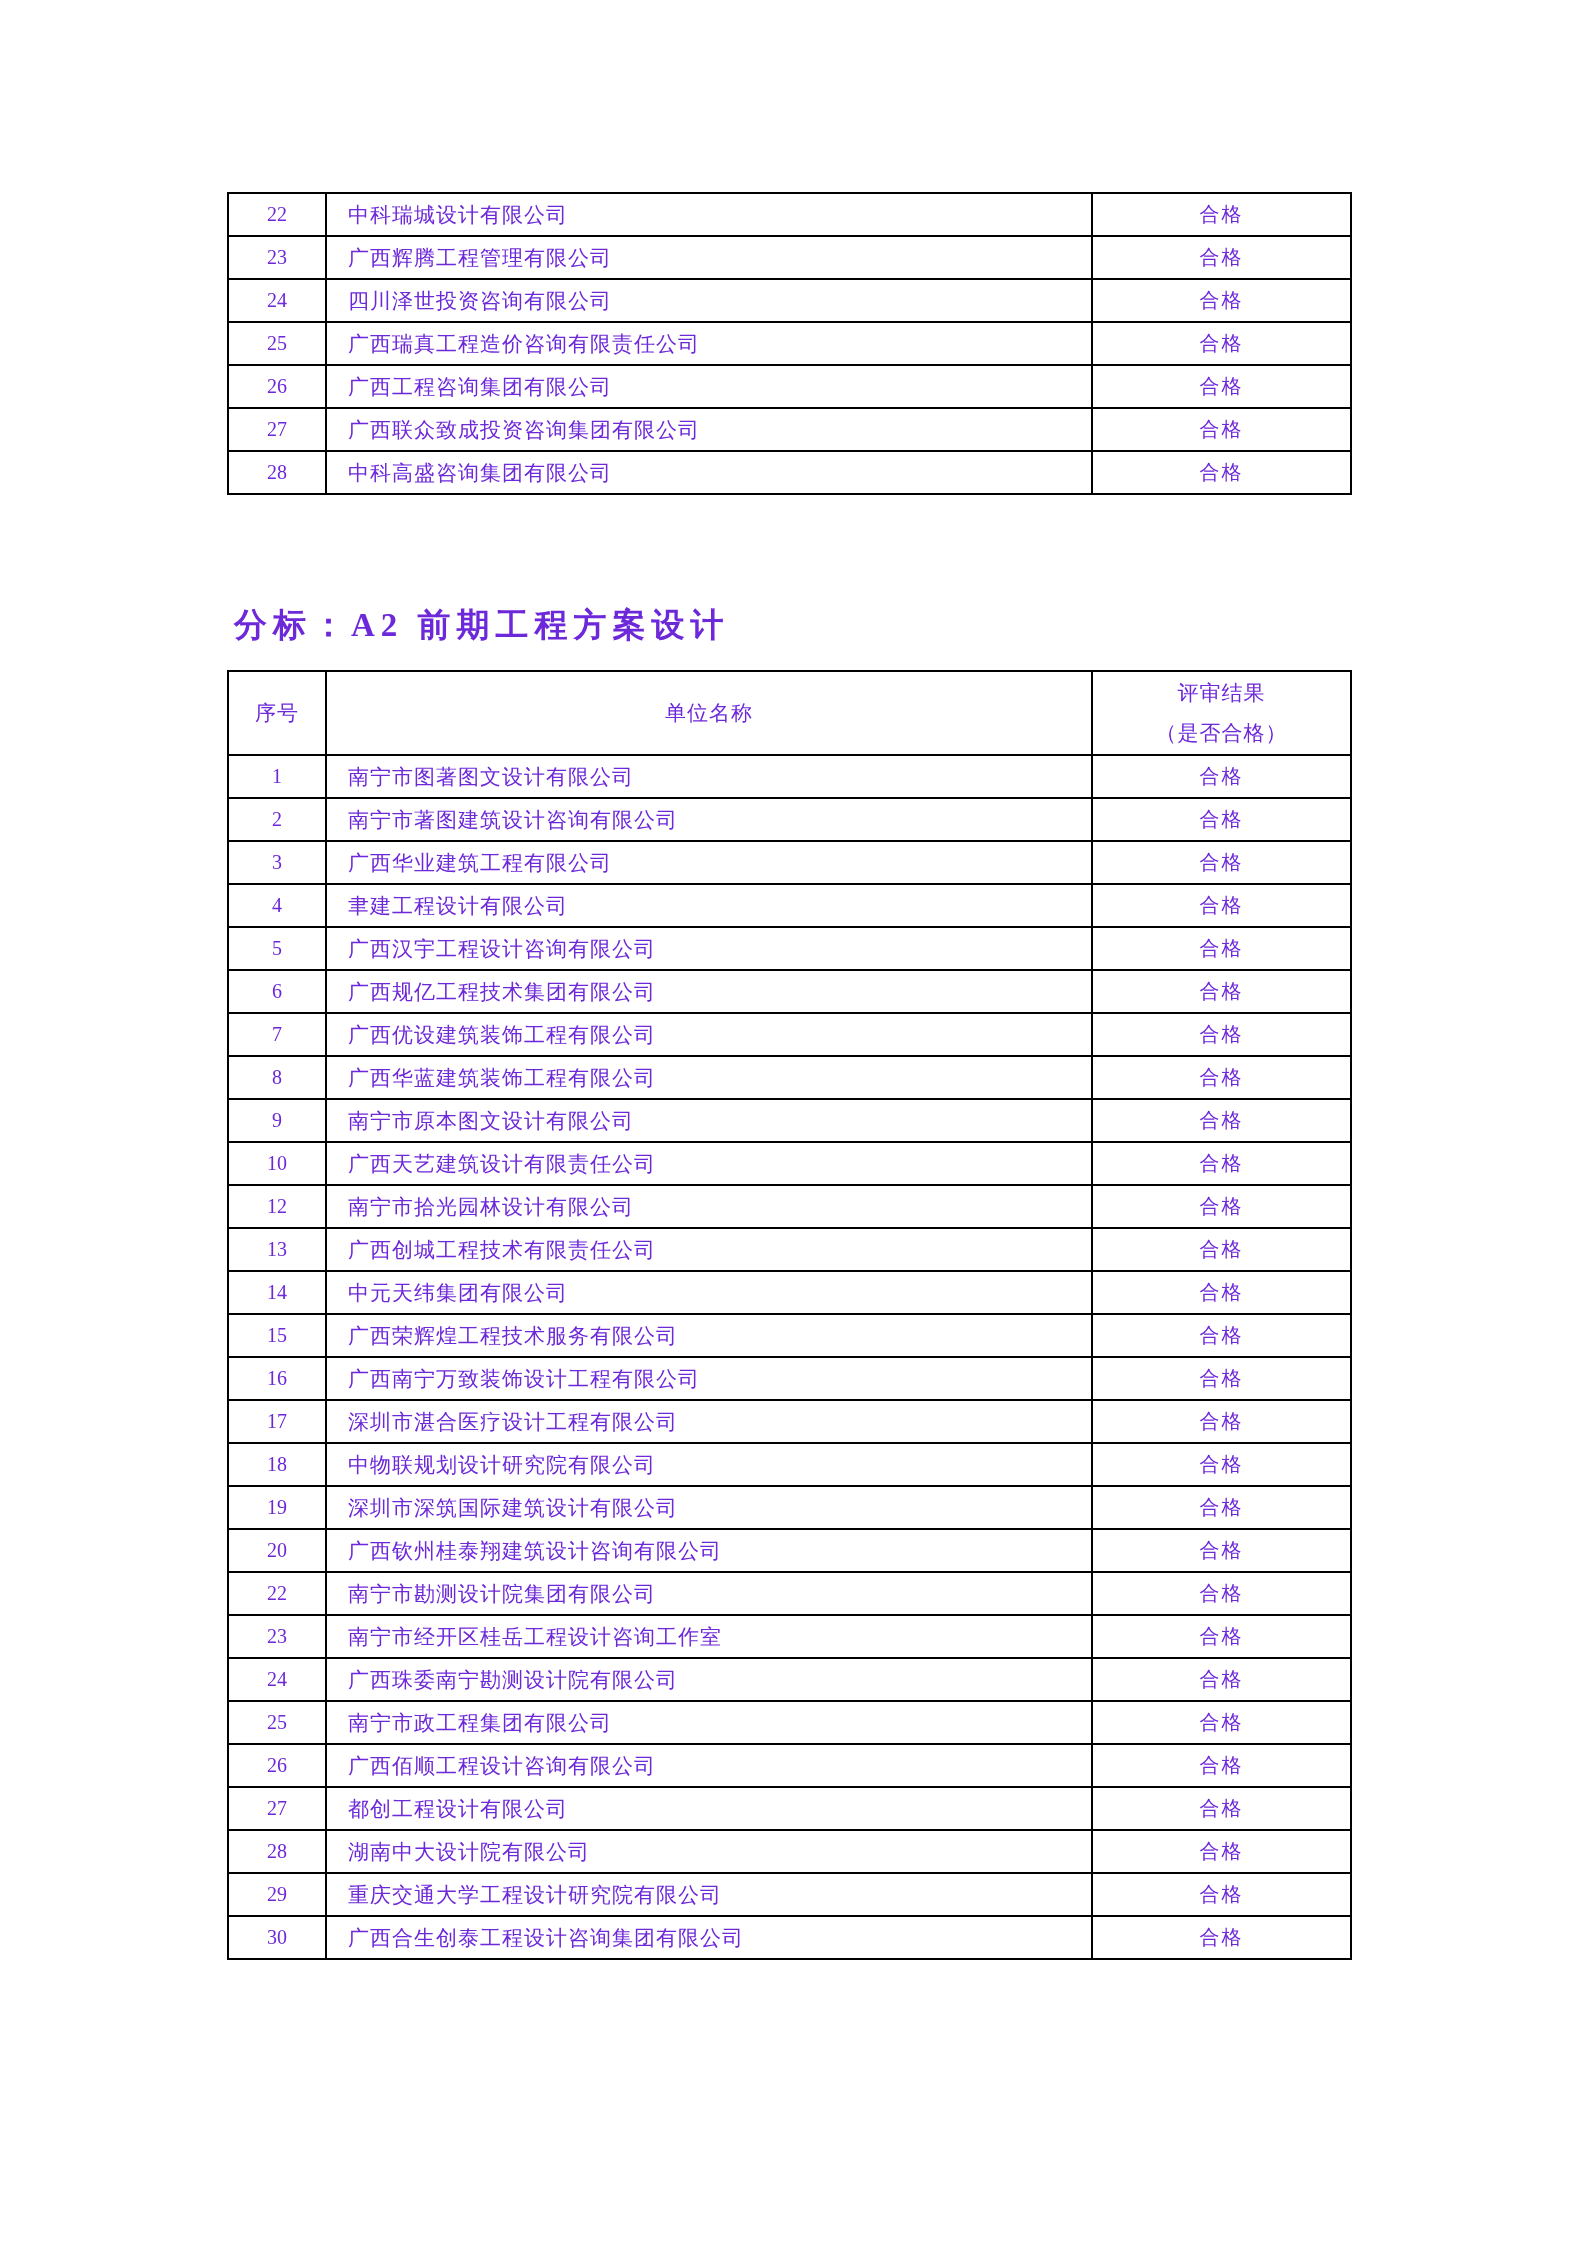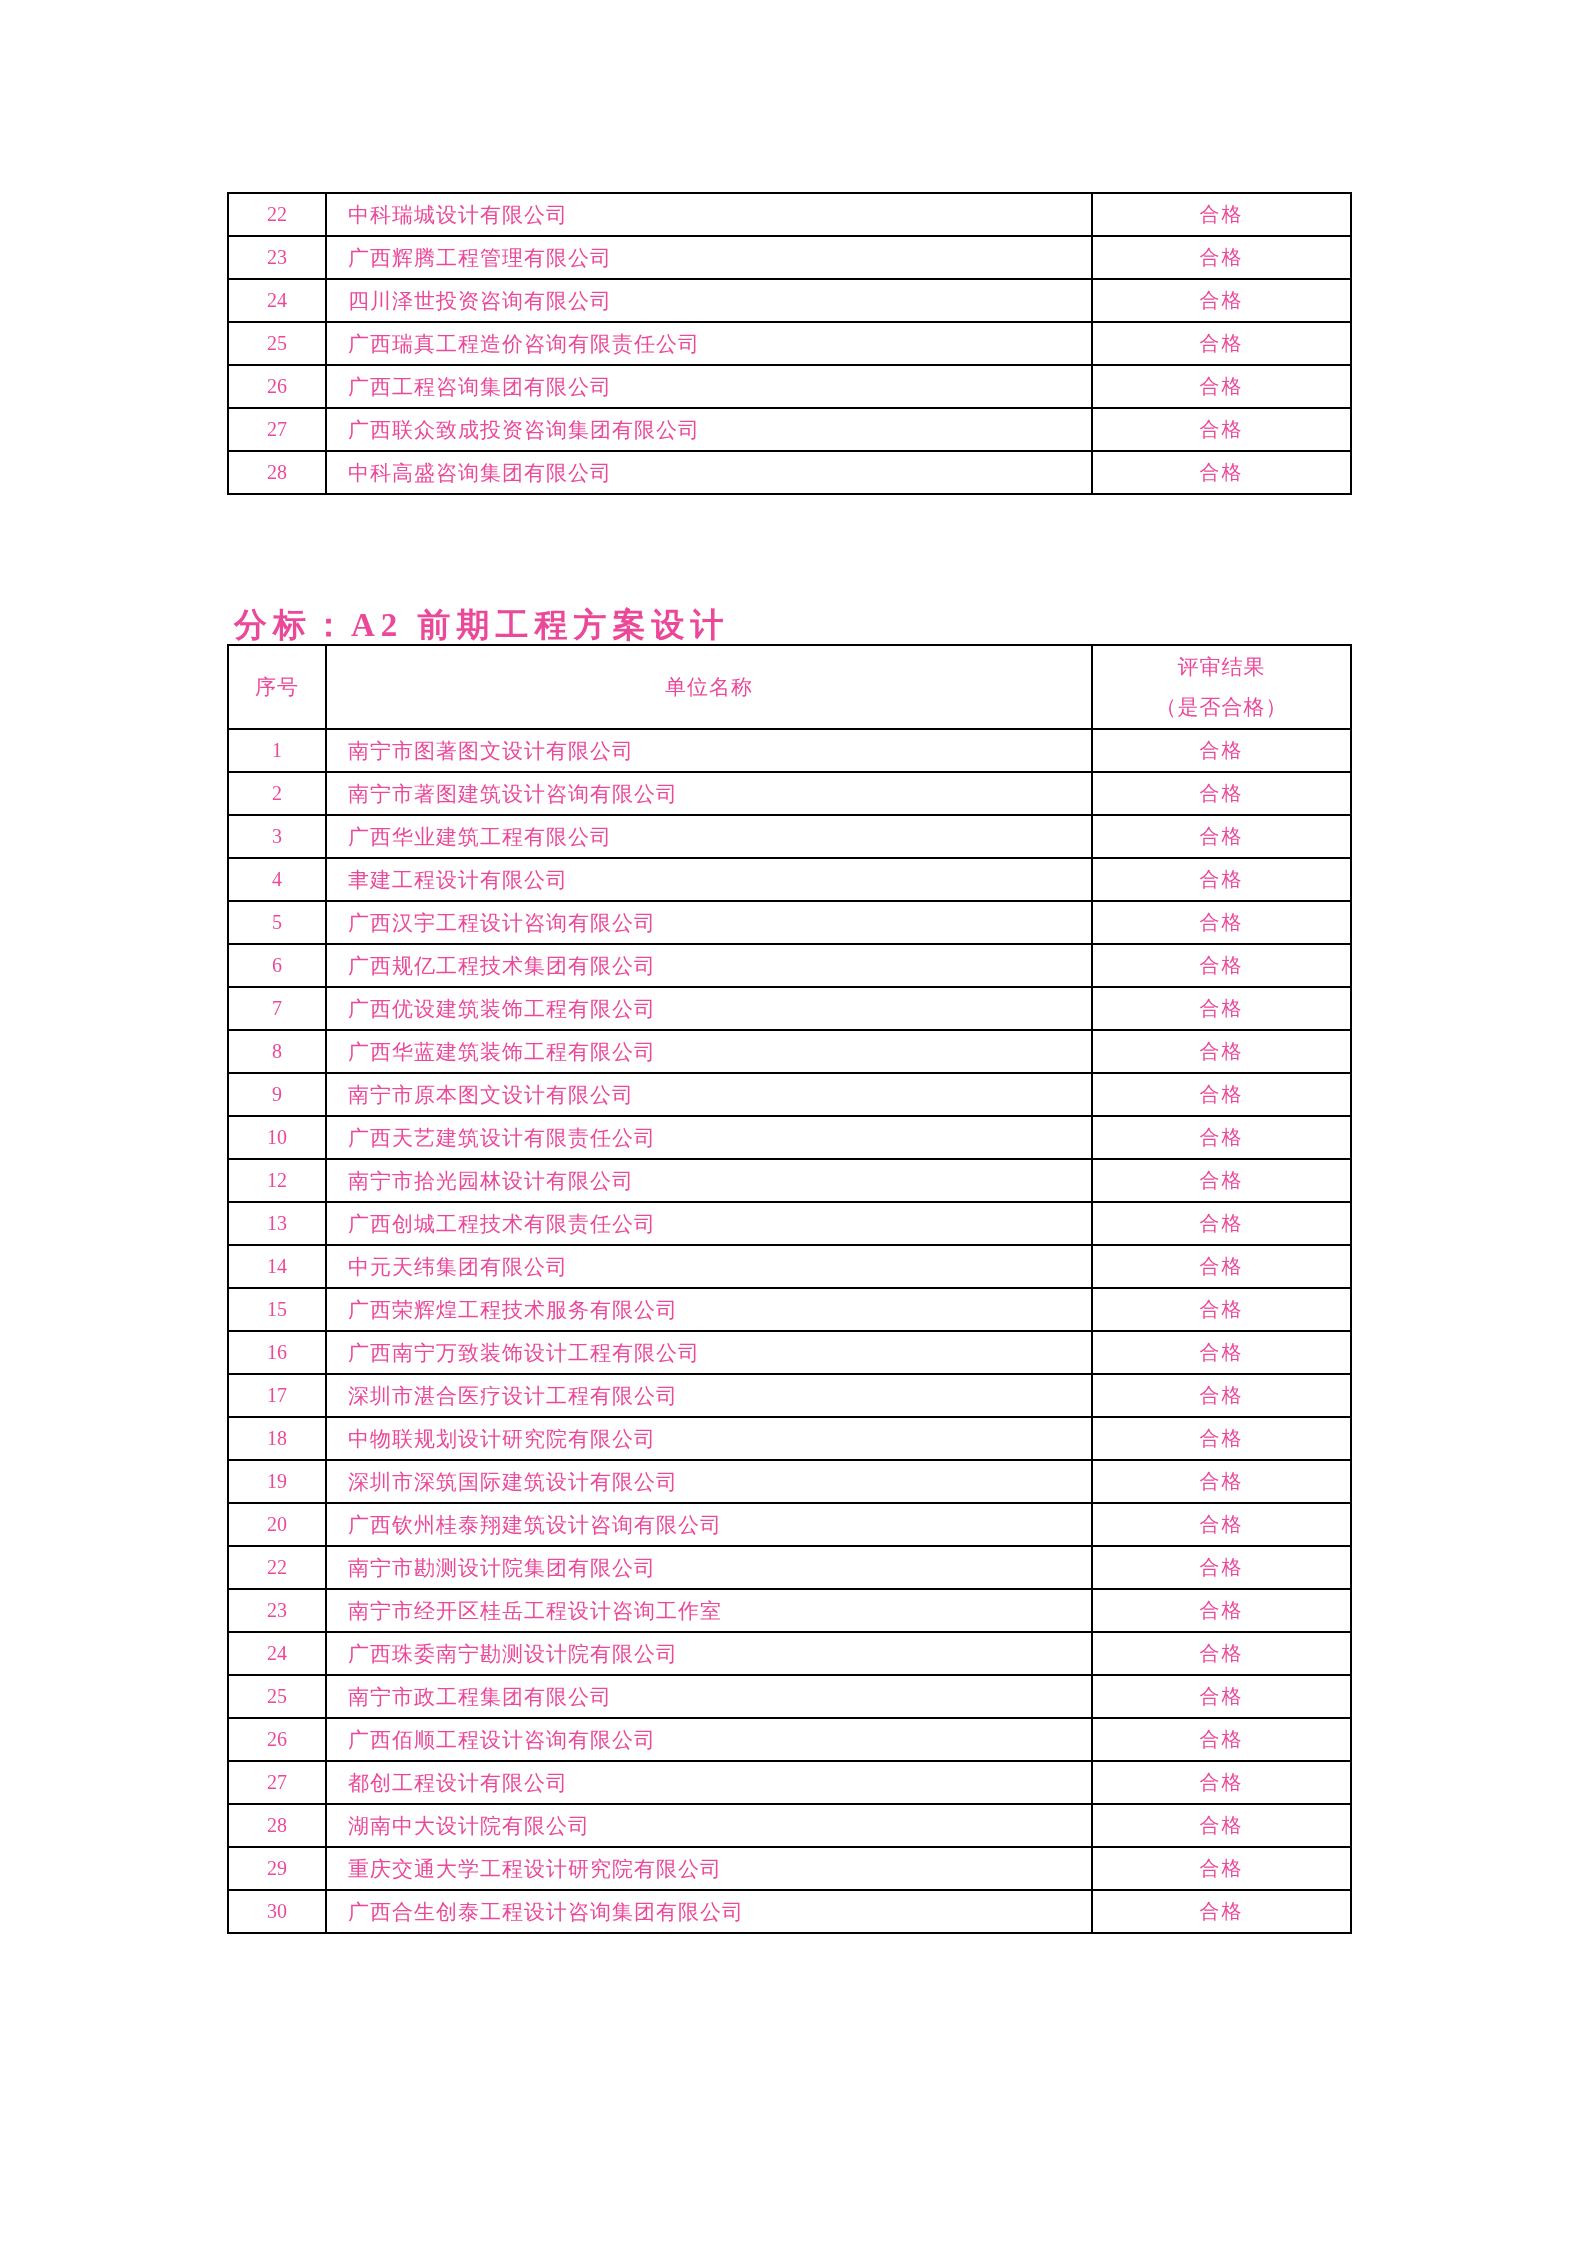--- a/index.html
+++ b/index.html
@@ -1,33 +1,33 @@
 <!DOCTYPE html>
 <html><head>
 <meta charset="utf-8">
 <style>
   html,body{margin:0;padding:0;background:#ffffff;}
   .page{
     position:relative;
     width:1587px;
     height:2245px;
     background:#ffffff;
-    color:#ec4899;
+    color:#6d28d9;
     font-family:"Liberation Serif","DejaVu Serif",serif;
     overflow:hidden;
   }
   table.tbl{
     position:absolute;
     left:227px;
     width:1123px;
     border-collapse:collapse;
     table-layout:fixed;
   }
   .tbl-continuation{top:192px;}
-  .tbl-a2{top:644px;}
+  .tbl-a2{top:670px;}
   .tbl td,.tbl th{
     border:2px solid #000000;
     vertical-align:middle;
     overflow:hidden;
     white-space:nowrap;
   }
   .tbl tbody tr{height:43px;}
   .tbl thead tr{height:84px;}
   col.c-num{width:98px;}
   col.c-name{width:766px;}

